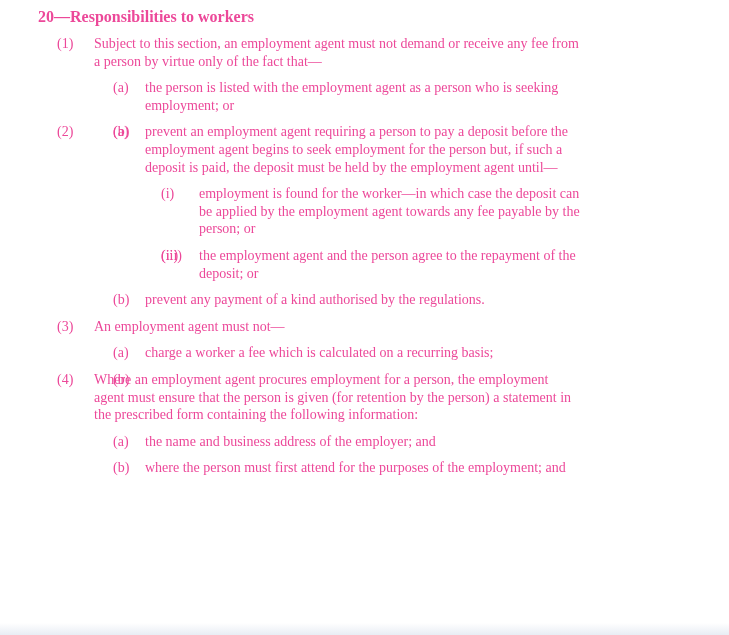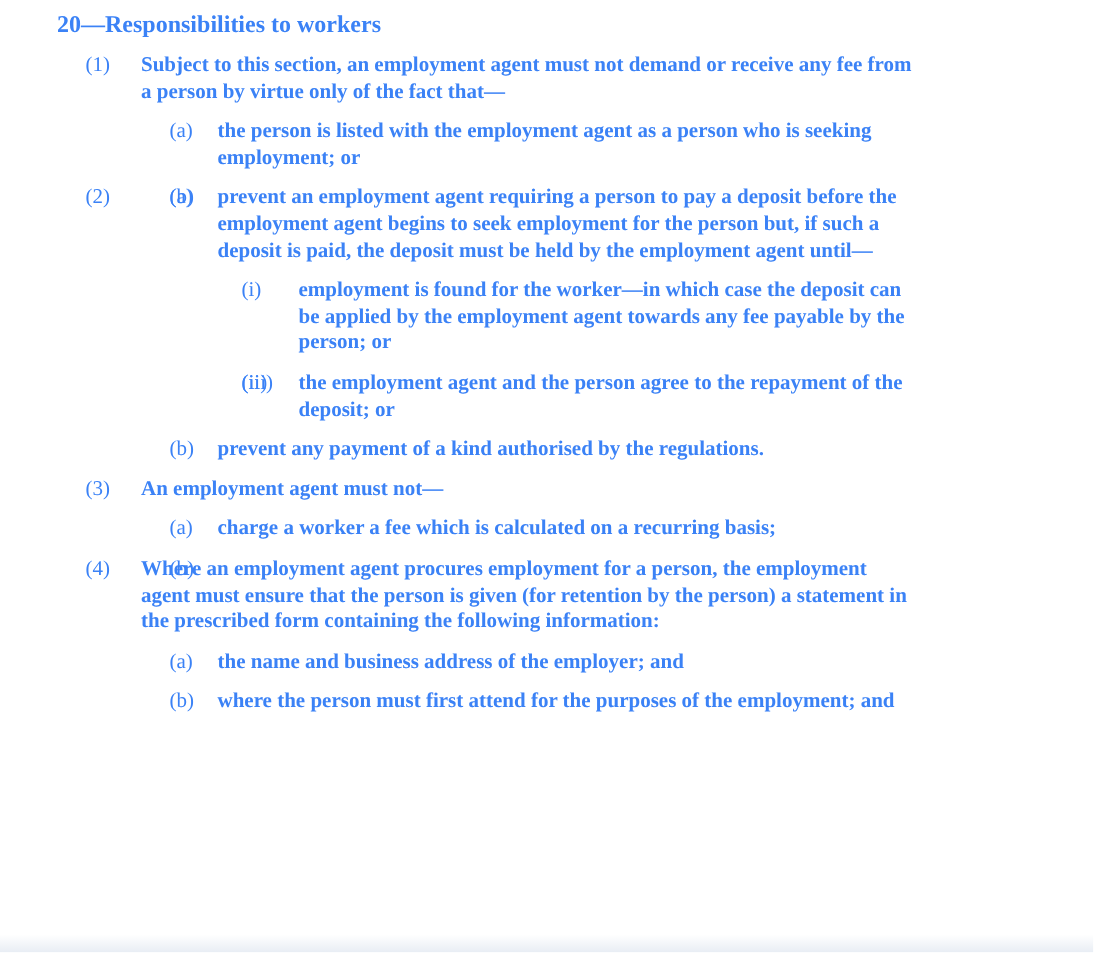--- a/index.html
+++ b/index.html
@@ -4,38 +4,38 @@
 <style>
   * { box-sizing: border-box; }
   html, body { margin: 0; padding: 0; background: #ffffff; }
   .page {
     position: relative;
     width: 729px;
     height: 635px;
     overflow: hidden;
     background: #ffffff;
     font-family: "Liberation Serif", "DejaVu Serif", serif;
-    color: #3b82f6;
+    color: #ec4899;
   }
   .heading {
     margin: 0;
     padding: 7px 40px 0 38px;
     font-size: 16px;
     font-weight: bold;
     line-height: 19px;
   }
   .provisions { margin: 0; padding: 0; }
   .para {
     position: relative;
     margin-top: 9px;
     font-size: 14px;
     line-height: 17.6px;
   }
   .para .label { position: absolute; top: 0; }
-  .para .text { display: block; white-space: pre-line; font-weight: bold; }
+  .para .text { display: block; white-space: pre-line; }
   .level-1 { padding-left: 94px;  padding-right: 40px; }
   .level-1 .label { left: 57px; }
   .level-2 { padding-left: 145px; padding-right: 40px; }
   .level-2 .label { left: 113px; }
   .level-3 { padding-left: 199px; padding-right: 40px; }
   .level-3 .label { left: 161px; }
   .page-edge-shade {
     position: absolute;
     left: 0; right: 0; bottom: 0;
     height: 12px;

